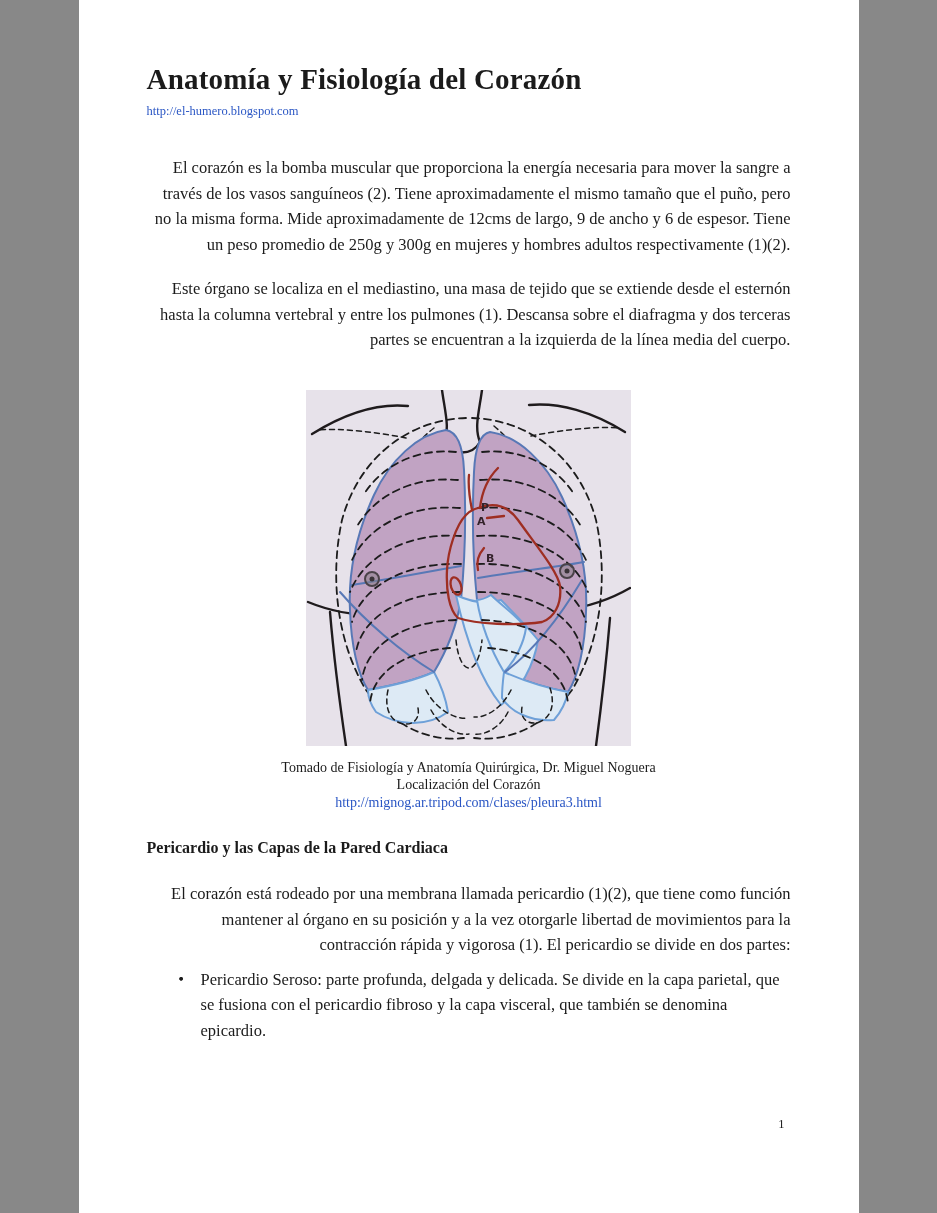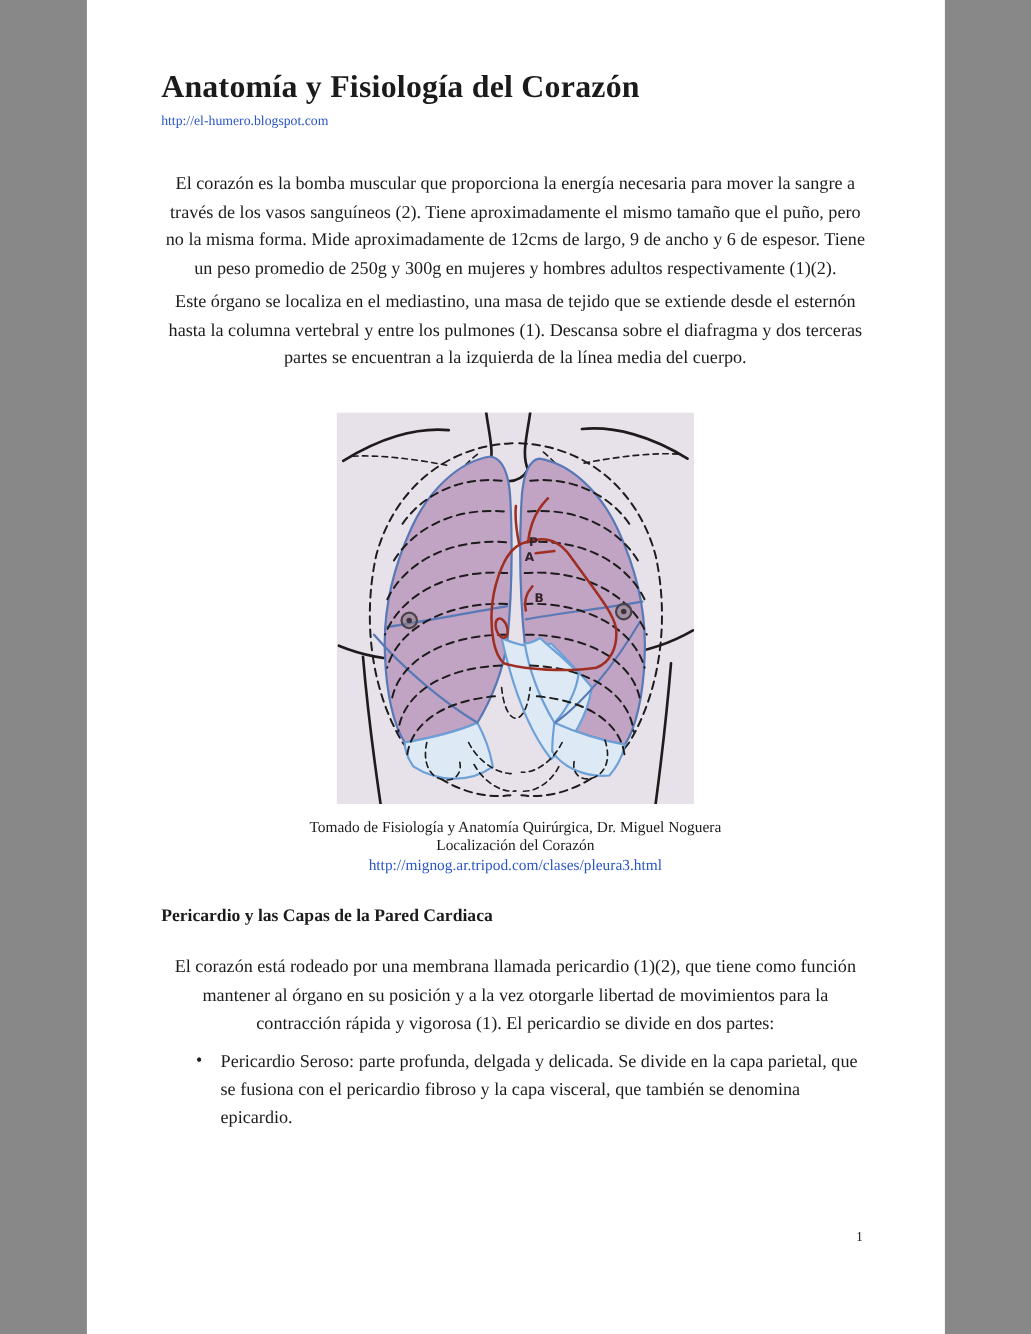--- a/index.html
+++ b/index.html
@@ -24,24 +24,24 @@
   .title-link-row{margin-top:6px;line-height:15px;}
   a.doclink{
     color:var(--c-link,#2a56c4);
     cursor:pointer;
   }
   .title-link-row a{font-size:12.5px;}
   .body-par{
     margin:0;
     font-size:16.5px;
     line-height:25.5px;
-    text-align:center;
+    text-align:right;
   }
   .p1{margin-top:36px;}
-  .p2{margin-top:5px;font-family:Liberation Serif, serif;}
+  .p2{margin-top:19px;font-family:Liberation Serif, serif;}
   .p3{margin-top:19px;}
   .figure-wrap{
     margin:37px auto 0 auto;
     width:325px;
     height:356px;
   }
   .figure-wrap svg{display:block;}
   .fig-bg{fill:var(--c-figure-background,#e7e2ea);}
   .skin{stroke:#1f1b1d;stroke-width:2.4;fill:none;stroke-linecap:round;}
   .rib{stroke:var(--c-rib-stroke,#1c1c1c);stroke-width:1.8;fill:none;stroke-dasharray:7 5;stroke-linecap:round;}

